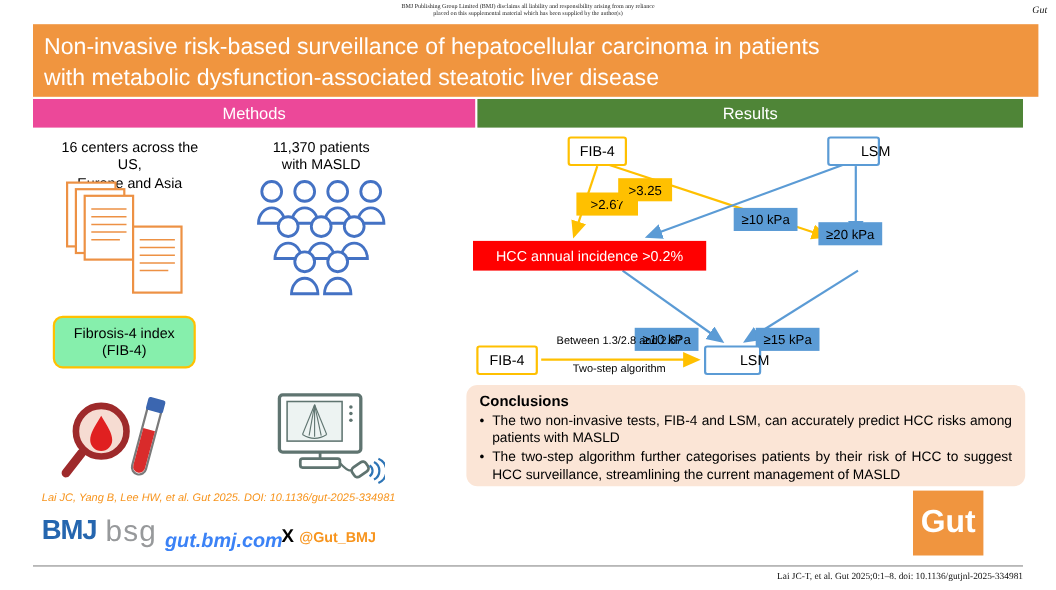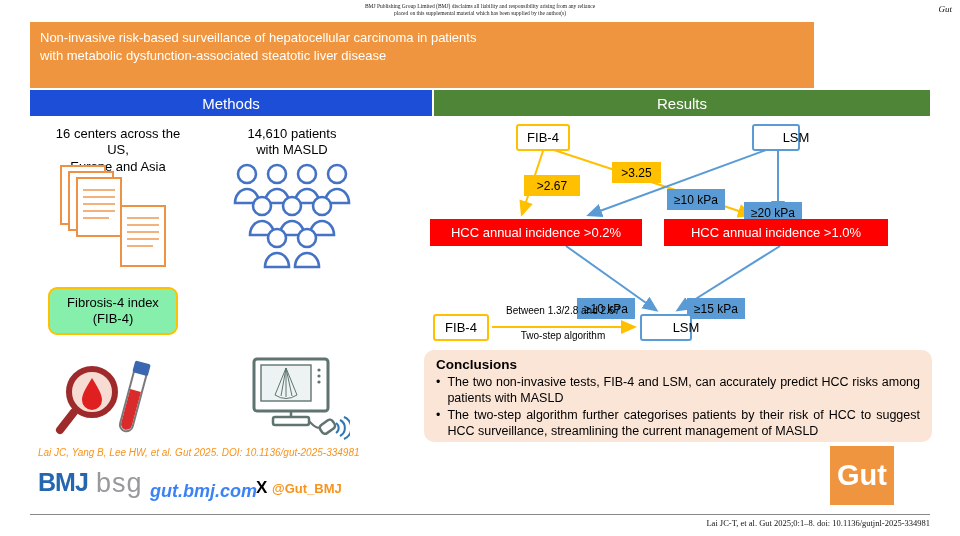--- a/index.html
+++ b/index.html
@@ -7,25 +7,25 @@
   .page { position:relative; width:960px; height:536px; background:#fff;
           font-family:"Liberation Sans", sans-serif; overflow:hidden; }
   .abs { position:absolute; }
 
   
   .disclaimer { top:3px; left:0; width:100%; text-align:center;
     font:5.5px "Liberation Serif", serif; color:#222; line-height:1.25; }
   .journal-tr { top:4px; right:8px; font:italic 9px "Liberation Serif", serif; color:#111; }
 
   
-  .banner { left:30px; top:22px; width:784px; height:66px; background:#F0953F;
-    color:#fff; font-size:13px; line-height:1.35; padding:7px 0 0 10px; white-space:pre-line; }
+  .banner { left:30px; top:22px; width:914px; height:66px; background:#F0953F;
+    color:#fff; font-size:21px; line-height:1.35; padding:7px 0 0 10px; white-space:pre-line; }
   .sec-hdr { top:90px; height:26px; color:#fff; font-size:15px;
     display:flex; align-items:center; justify-content:center; }
-  .methods-hdr { left:30px; width:402px; background:#1d4ed8; }
+  .methods-hdr { left:30px; width:402px; background:#ec4899; }
   .results-hdr { left:434px; width:496px; background:#4F8537; }
 
   
   .cap { font-size:13px; color:#000; text-align:center; white-space:pre-line; line-height:1.25; }
   .mbox { position:absolute; background:#86efac; border:2px solid; border-radius:9px;
     display:flex; align-items:center; justify-content:center; text-align:center;
     font-size:13px; line-height:1.25; white-space:pre-line; }
   .mbox.yellow { border-color:#FFC000; }
   .mbox.blue   { border-color:#5B9BD5; }
   .citation { left:38px; top:447px; font-size:10px; font-style:italic; color:#F7941D; }
@@ -76,21 +76,21 @@
   <div class="abs journal-tr">Gut</div>
 
   <div class="abs banner">Non-invasive risk-based surveillance of hepatocellular carcinoma in patients
 with metabolic dysfunction-associated steatotic liver disease</div>
 
   <div class="abs sec-hdr methods-hdr">Methods</div>
   <div class="abs sec-hdr results-hdr">Results</div>
 
   <div class="abs cap" style="left:48px; top:126px; width:140px;">16 centers across the US,
 Europe and Asia</div>
-  <div class="abs cap" style="left:222px; top:126px; width:140px;">14,610 patients
+  <div class="abs cap" style="left:222px; top:126px; width:140px;">11,370 patients
 with MASLD</div>
 
   <svg class="abs" style="left:55px; top:160px;" width="122" height="116" viewBox="0 0 122 116">
     <g fill="#fff" stroke="#ED9144" stroke-width="2">
       <rect x="6" y="6" width="44" height="58"></rect>
       <rect x="14" y="12" width="44" height="58"></rect>
       <rect x="22" y="18" width="44" height="58"></rect>
     </g>
     <g stroke="#ED9144" stroke-width="1.4">
       <line x1="28" y1="30" x2="60" y2="30"></line>
@@ -194,26 +194,25 @@
     <line x1="778" y1="151" x2="778" y2="214" stroke="#5B9BD5" stroke-width="2" marker-end="url(#ab)"></line>
     <line x1="566" y1="246" x2="656" y2="310" stroke="#5B9BD5" stroke-width="2" marker-end="url(#ab)"></line>
     <line x1="780" y1="246" x2="678" y2="310" stroke="#5B9BD5" stroke-width="2" marker-end="url(#ab)"></line>
     <line x1="492" y1="327" x2="634" y2="327" stroke="#FFC000" stroke-width="2" marker-end="url(#ay)"></line>
   </svg>
 
   <div class="node yellow" style="left:516px; top:124px; width:54px; height:27px;">FIB-4</div>
   <div class="node blue" style="left:752px; top:124px; width:48px; height:27px;">LSM</div>
 
   <div class="tag yellow" style="left:524px; top:175px; width:56px; height:21px;">&gt;2.67</div>
-  <div class="tag yellow" style="left:612px; top:162px; width:49px; height:21px;">&gt;3.25</div>
+  <div class="tag yellow" style="left:562px; top:162px; width:49px; height:21px;">&gt;3.25</div>
   <div class="tag blue" style="left:667px; top:162px; width:58px; height:21px;">≥10 kPa</div>
   <div class="tag blue" style="left:744px; top:175px; width:58px; height:21px;">≥20 kPa</div>
 
   <div class="redbox" style="left:430px; top:219px; width:212px; height:27px;">HCC annual incidence &gt;0.2%</div>
-  <div class="redbox" style="left:664px; top:219px; width:224px; height:27px;">HCC annual incidence &gt;1.0%</div>
 
   <div class="tag blue" style="left:577px; top:271px; width:58px; height:21px;">≥10 kPa</div>
   <div class="tag blue" style="left:687px; top:271px; width:58px; height:21px;">≥15 kPa</div>
 
   <div class="node yellow" style="left:433px; top:314px; width:56px; height:27px;">FIB-4</div>
   <div class="node blue" style="left:640px; top:314px; width:52px; height:27px;">LSM</div>
 
   <div class="arrow-note" style="left:490px; top:305px;">Between 1.3/2.8 and 2.67</div>
   <div class="arrow-note" style="left:490px; top:330px;">Two-step algorithm</div>
 

